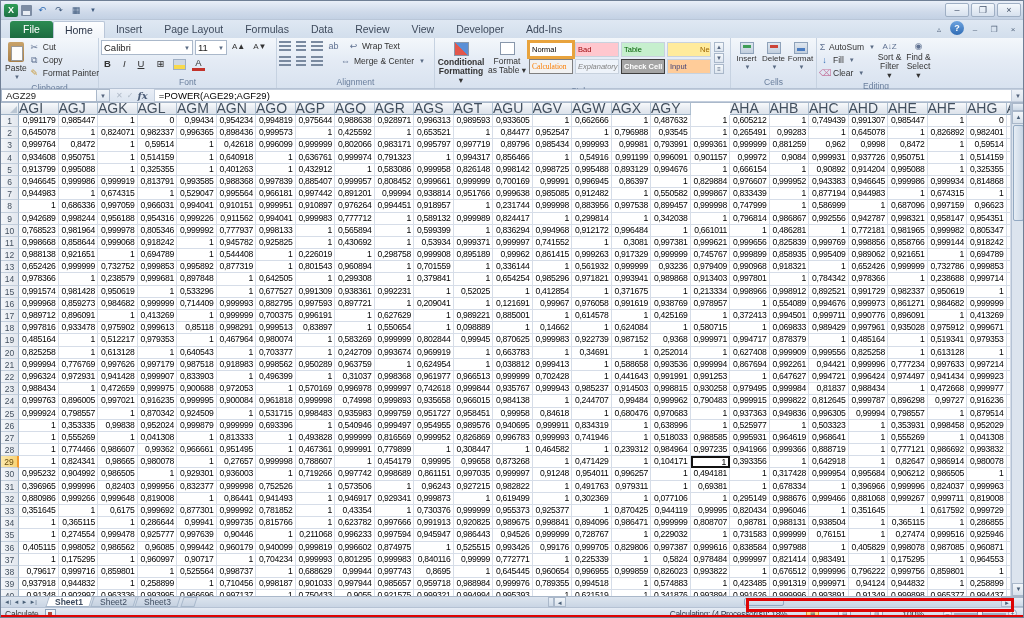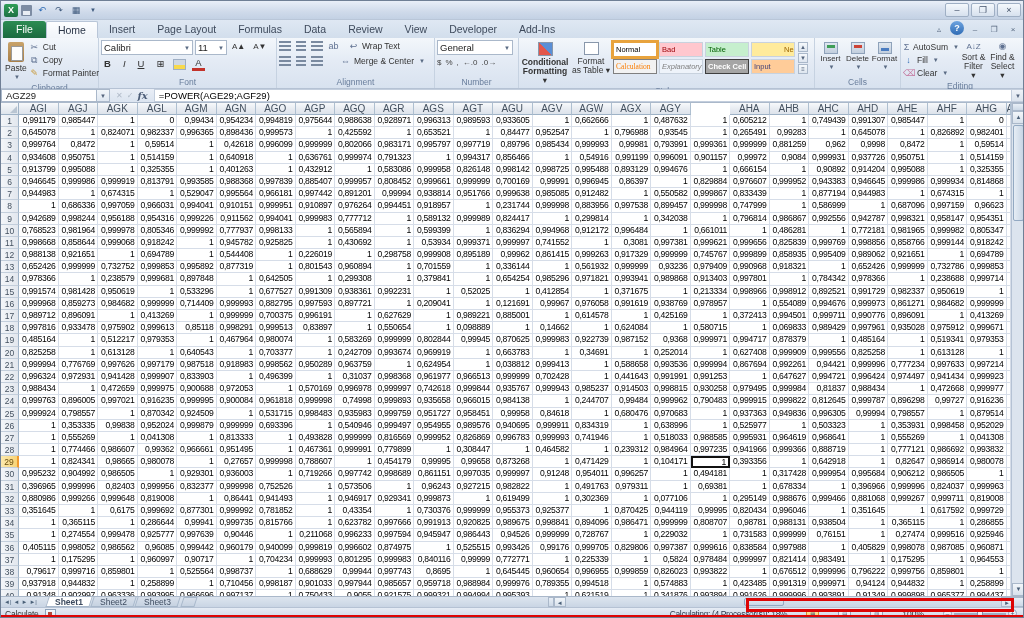--- a/index.html
+++ b/index.html
@@ -18,21 +18,21 @@
   .save-ico:after{content:"";position:absolute;left:2px;bottom:1px;width:7px;height:4px;background:#e8edf4;}
   #title-text{position:absolute;left:0;right:0;text-align:center;font-size:10.5px;color:#3c4a5f;}
   .winbtns{position:absolute;right:4px;top:2px;display:flex;gap:2px;}
   .winbtn{width:24px;height:14px;border:1px solid #9fafc4;border-radius:2px;
     background:linear-gradient(#f4f8fc,#d7e1ee);font-size:9px;line-height:12px;text-align:center;color:#44536b;}
   
   #tabrow{position:absolute;top:19px;left:0;width:1024px;height:18px;
     background:linear-gradient(#dfe8f3,#d2deec);display:flex;align-items:flex-end;}
   .rtab{font-size:10.5px;color:#3e4a5c;padding:2px 11px 2px 11px;height:17px;line-height:13px;}
   .rtab.file{background:linear-gradient(#2c8c52,#1c6b40);color:#fff;border-radius:3px 3px 0 0;
-    margin-left:2px;padding:2px 13px;}
+    margin-left:9px;padding:2px 13px;}
   .rtab.active{background:linear-gradient(#fdfeff,#f0f4f9);border:1px solid #b9c6d8;border-bottom:none;
     border-radius:2px 2px 0 0;color:#2b3648;}
   #tabrow-right{position:absolute;right:4px;top:1px;display:flex;gap:3px;align-items:center;}
   .mini-ico{font-size:8px;color:#56677f;width:16px;height:13px;line-height:13px;text-align:center;
     border:1px solid transparent;}
   .help-ico{width:14px;height:14px;border-radius:50%;background:linear-gradient(#6ea4e0,#2f6cb5);
     color:#fff;font-size:9px;font-weight:bold;line-height:14px;text-align:center;}
   
   #ribbon{position:absolute;top:37px;left:0;width:1024px;height:51px;
     background:linear-gradient(#f3f7fb,#e4ebf5 45%,#d8e2ef);border-bottom:1px solid #b5c2d4;display:flex;}
@@ -85,21 +85,21 @@
     font-size:6px;text-align:center;line-height:12px;color:#55657e;}
   
   #grid{position:absolute;top:102px;left:0;width:1010px;height:493px;overflow:hidden;background:#fff;}
   .g-row{display:flex;height:12.2px;}
   .g-row.hdr-row{height:12px;}
   .corner{width:18px;background:linear-gradient(#f6f8fa,#dfe5ec);border-right:1px solid #9eb2c6;
     border-bottom:1px solid #9eb2c6;position:relative;}
   .corner:after{content:"";position:absolute;right:1px;bottom:1px;border-left:7px solid transparent;
     border-bottom:7px solid #b9c5d2;}
   .hdr{width:39.5px;background:linear-gradient(#f7f9fb,#e7ebf1 55%,#dde3eb);border-right:1px solid #aebfd0;
-    border-bottom:1px solid #9eb2c6;font-size:10px;color:#43505f;text-align:center;line-height:11px;overflow:hidden;}
+    border-bottom:1px solid #9eb2c6;font-size:14px;color:#43505f;text-align:left;line-height:11px;overflow:hidden;}
   .hdr.sel{background:linear-gradient(#fce9ae,#f8d476);border-bottom:2px solid #ef9a30;color:#6a4f10;margin-top:33px;}
   .hdr.partial{width:5px;flex:1;}
   .rowhdr{width:18px;background:linear-gradient(90deg,#f4f6f9,#e2e7ee);border-right:1px solid #9eb2c6;
     border-bottom:1px solid #c3cedb;font-size:8.5px;color:#43505f;text-align:center;line-height:12px;}
   .rowhdr.sel{background:linear-gradient(90deg,#fce9ae,#f8d476);border-right:2px solid #ef9a30;color:#6a4f10;}
   .cell{width:39.5px;border-right:1px solid #d6dde8;border-bottom:1px solid #d6dde8;
     font-size:8.6px;letter-spacing:-0.3px;color:#000;text-align:right;padding-right:2px;line-height:11.5px;
     overflow:hidden;white-space:nowrap;background:#fff;}
   .cell.lastpad{width:5px;flex:1;padding:0;}
   .cell.selcell{border:2px solid #111;line-height:9px;}
@@ -266,36 +266,20 @@
           <span class="srow" style="margin-left:12px;">
               <span class="glyph">⇔</span>
               <span>Merge &amp; Center</span>
               <span class="dd">▼</span>
             </span>
         </div>
       </div>
       <div class="glabel">Alignment</div>
     </div>
 
-    <div class="rgroup" style="width:84px;">
-      <div class="gbody" style="flex-direction:column;gap:3px;">
-        <div class="combo" style="width:76px;">
-            <span>General</span>
-            <span class="dd">▼</span>
-          </div>
-        <div style="display:flex;gap:4px;font-size:8px;color:#444;">
-          <span>$</span>
-          <span>%</span>
-          <span>,</span>
-          <span>←.0</span>
-          <span>.0→</span>
-        </div>
-      </div>
-      <div class="glabel">Number</div>
-    </div>
 
     <div class="rgroup" style="width:296px;">
       <div class="gbody">
         <div class="bigbtn" style="width:48px;font-weight:bold;">
           <div class="bicon cond-ico"></div>
           <span>Conditional</span>
             <span>Formatting ▾</span>
         </div>
         <div class="bigbtn" style="width:44px;">
           <div class="bicon table-ico"></div>

